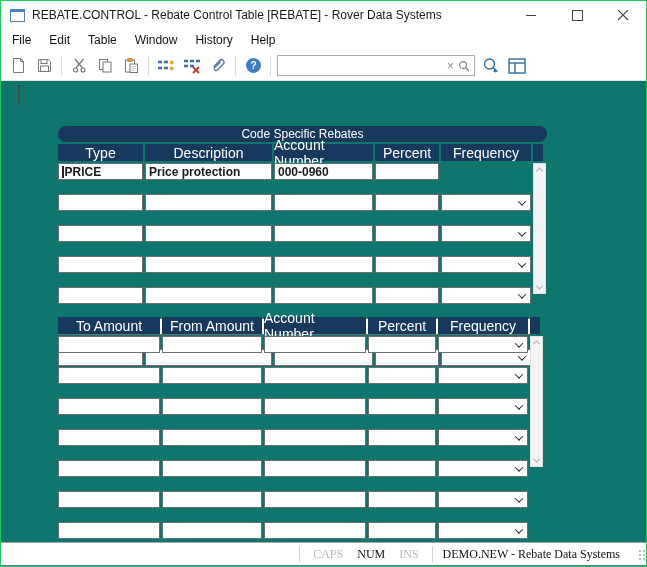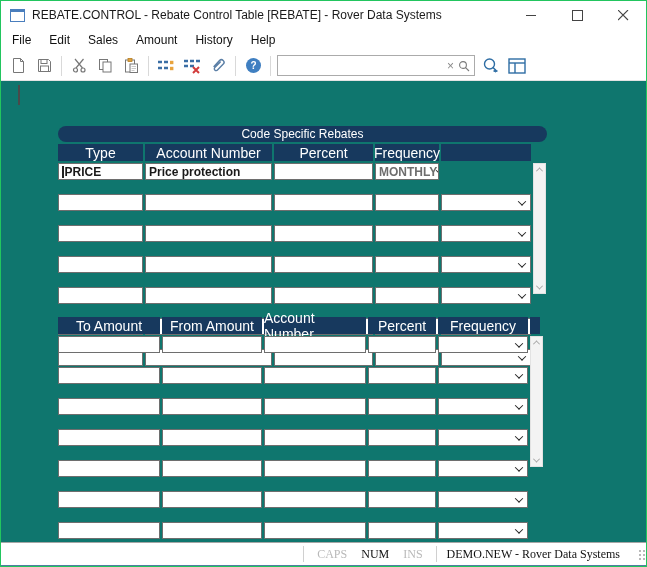--- a/index.html
+++ b/index.html
@@ -86,22 +86,22 @@
         <svg width="11" height="11" viewBox="0 0 11 11">
             <path d="M0 0 L10 10 M10 0 L0 10" stroke="#444" stroke-width="1.1"></path>
           </svg>
       </div>
     </div>
   </div>
 
   <div class="menubar">
     <span class="menu-item">File</span>
     <span class="menu-item">Edit</span>
-    <span class="menu-item">Sales</span>
-    <span class="menu-item">Amount</span>
+    <span class="menu-item">Table</span>
+    <span class="menu-item">Window</span>
     <span class="menu-item">History</span>
     <span class="menu-item">Help</span>
   </div>
 
   <div class="toolbar">
     <div class="tbtn">
       <svg width="17" height="17" viewBox="0 0 17 17">
         <path d="M3.5 1.5 h7 l3 3 v11 h-10 z" fill="#fff" stroke="#777" stroke-width="1"></path>
         <path d="M10.5 1.5 v3 h3" fill="none" stroke="#777" stroke-width="1"></path>
       </svg>
@@ -188,41 +188,41 @@
       </svg>
     </div>
   </div>
 
   <div class="client-caret"></div>
 
   <div class="rtable t1">
     <div class="group-title">Code Specific Rebates</div>
     <div class="thead" style="grid-template-columns: 85px 127px 99px 64px 90px 10px;">
         <div class="hcell">Type</div>
+        <div class="hcell">Description</div>
         <div class="hcell">Account Number</div>
         <div class="hcell">Percent</div>
         <div class="hcell">Frequency</div>
         <div class="hcell"></div>
       </div>
     <div class="rows-flex">
       <div class="rows">
           <div class="trow" style="grid-template-columns: 85px 127px 99px 64px 90px;">
             <div class="tcell">
               <span class="cell-caret"></span>
               <span class="cell-text">PRICE</span>
             </div>
             <div class="tcell">
               <span class="cell-text">Price protection</span>
             </div>
             <div class="tcell">
-              <span class="cell-text"></span>
-            </div>
-            <div class="tcell tcell-freq">
-              <span class="cell-text">MONTHLY</span>
-              <span class="chev"></span>
+              <span class="cell-text">000-0960</span>
+            </div>
+            <div class="tcell">
+              <span class="cell-text"></span>
             </div>
           </div>
           <div class="trow" style="grid-template-columns: 85px 127px 99px 64px 90px;">
             <div class="tcell">
               <span class="cell-text"></span>
             </div>
             <div class="tcell">
               <span class="cell-text"></span>
             </div>
             <div class="tcell">
@@ -486,21 +486,21 @@
       </div>
     </div>
   </div>
 
   <div class="statusbar">
     <div class="st-sep"></div>
     <span class="st-key">CAPS</span>
     <span class="st-key active">NUM</span>
     <span class="st-key">INS</span>
     <div class="st-sep"></div>
-    <span class="st-session">DEMO.NEW - Rover Data Systems</span>
+    <span class="st-session">DEMO.NEW - Rebate Data Systems</span>
     <div class="grip">
         <i></i>
         <i></i>
         <i></i>
         <i></i>
         <i></i>
         <i></i>
       </div>
   </div>
 

